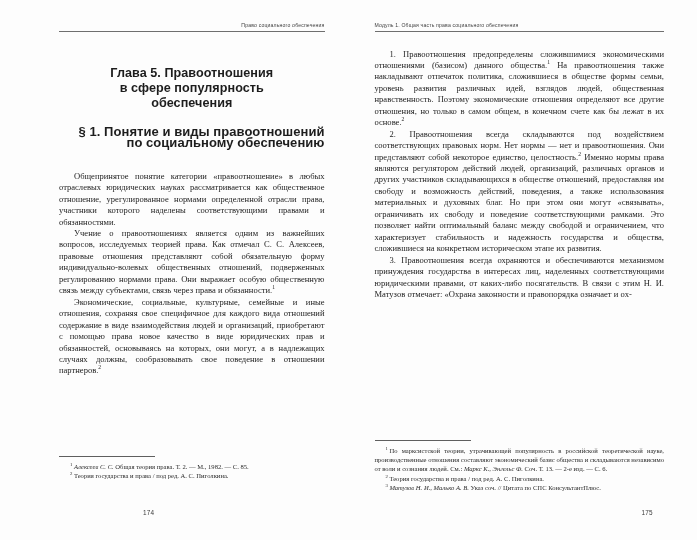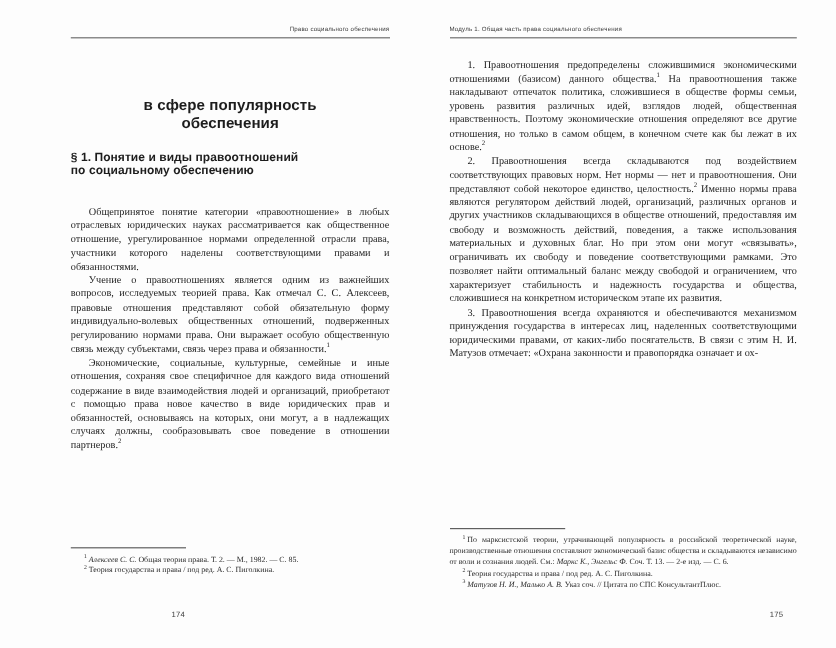--- a/index.html
+++ b/index.html
@@ -56,23 +56,23 @@
     font-size: 12.6px;
     line-height: 15.4px;
     text-align: center;
     color: #1d1d1d;
     margin: 34px 0 0 0;
     letter-spacing: 0.05px;
   }
   .section-title {
     font-family: "Liberation Sans", sans-serif;
     font-weight: bold;
-    font-size: 10px;
+    font-size: 13px;
     line-height: 11px;
-    text-align: left;
+    text-align: right;
     color: #1d1d1d;
     margin: 14px 0 0 0;
     letter-spacing: 0.05px;
   }
 
   
   .body-block { margin-top: 23px; }
   .body-block-right { margin-top: 17px; }
 
   p.para {
@@ -141,21 +141,21 @@
 </head>
 <body>
 
 <div class="spread">
 
   <div class="page page-left">
 
     <div class="runhead runhead-left">Право социального обеспечения</div>
 
     <h1 class="chapter-title">
-      <br>
+      <span>Глава 5. Правоотношения</span><br>
       <span>в сфере популярность</span><br>
       <span>обеспечения</span>
     </h1>
 
     <h2 class="section-title">
       <span>§ 1. Понятие и виды правоотношений</span><br>
       <span>по социальному обеспечению</span>
     </h2>
 
     <div class="body-block">

